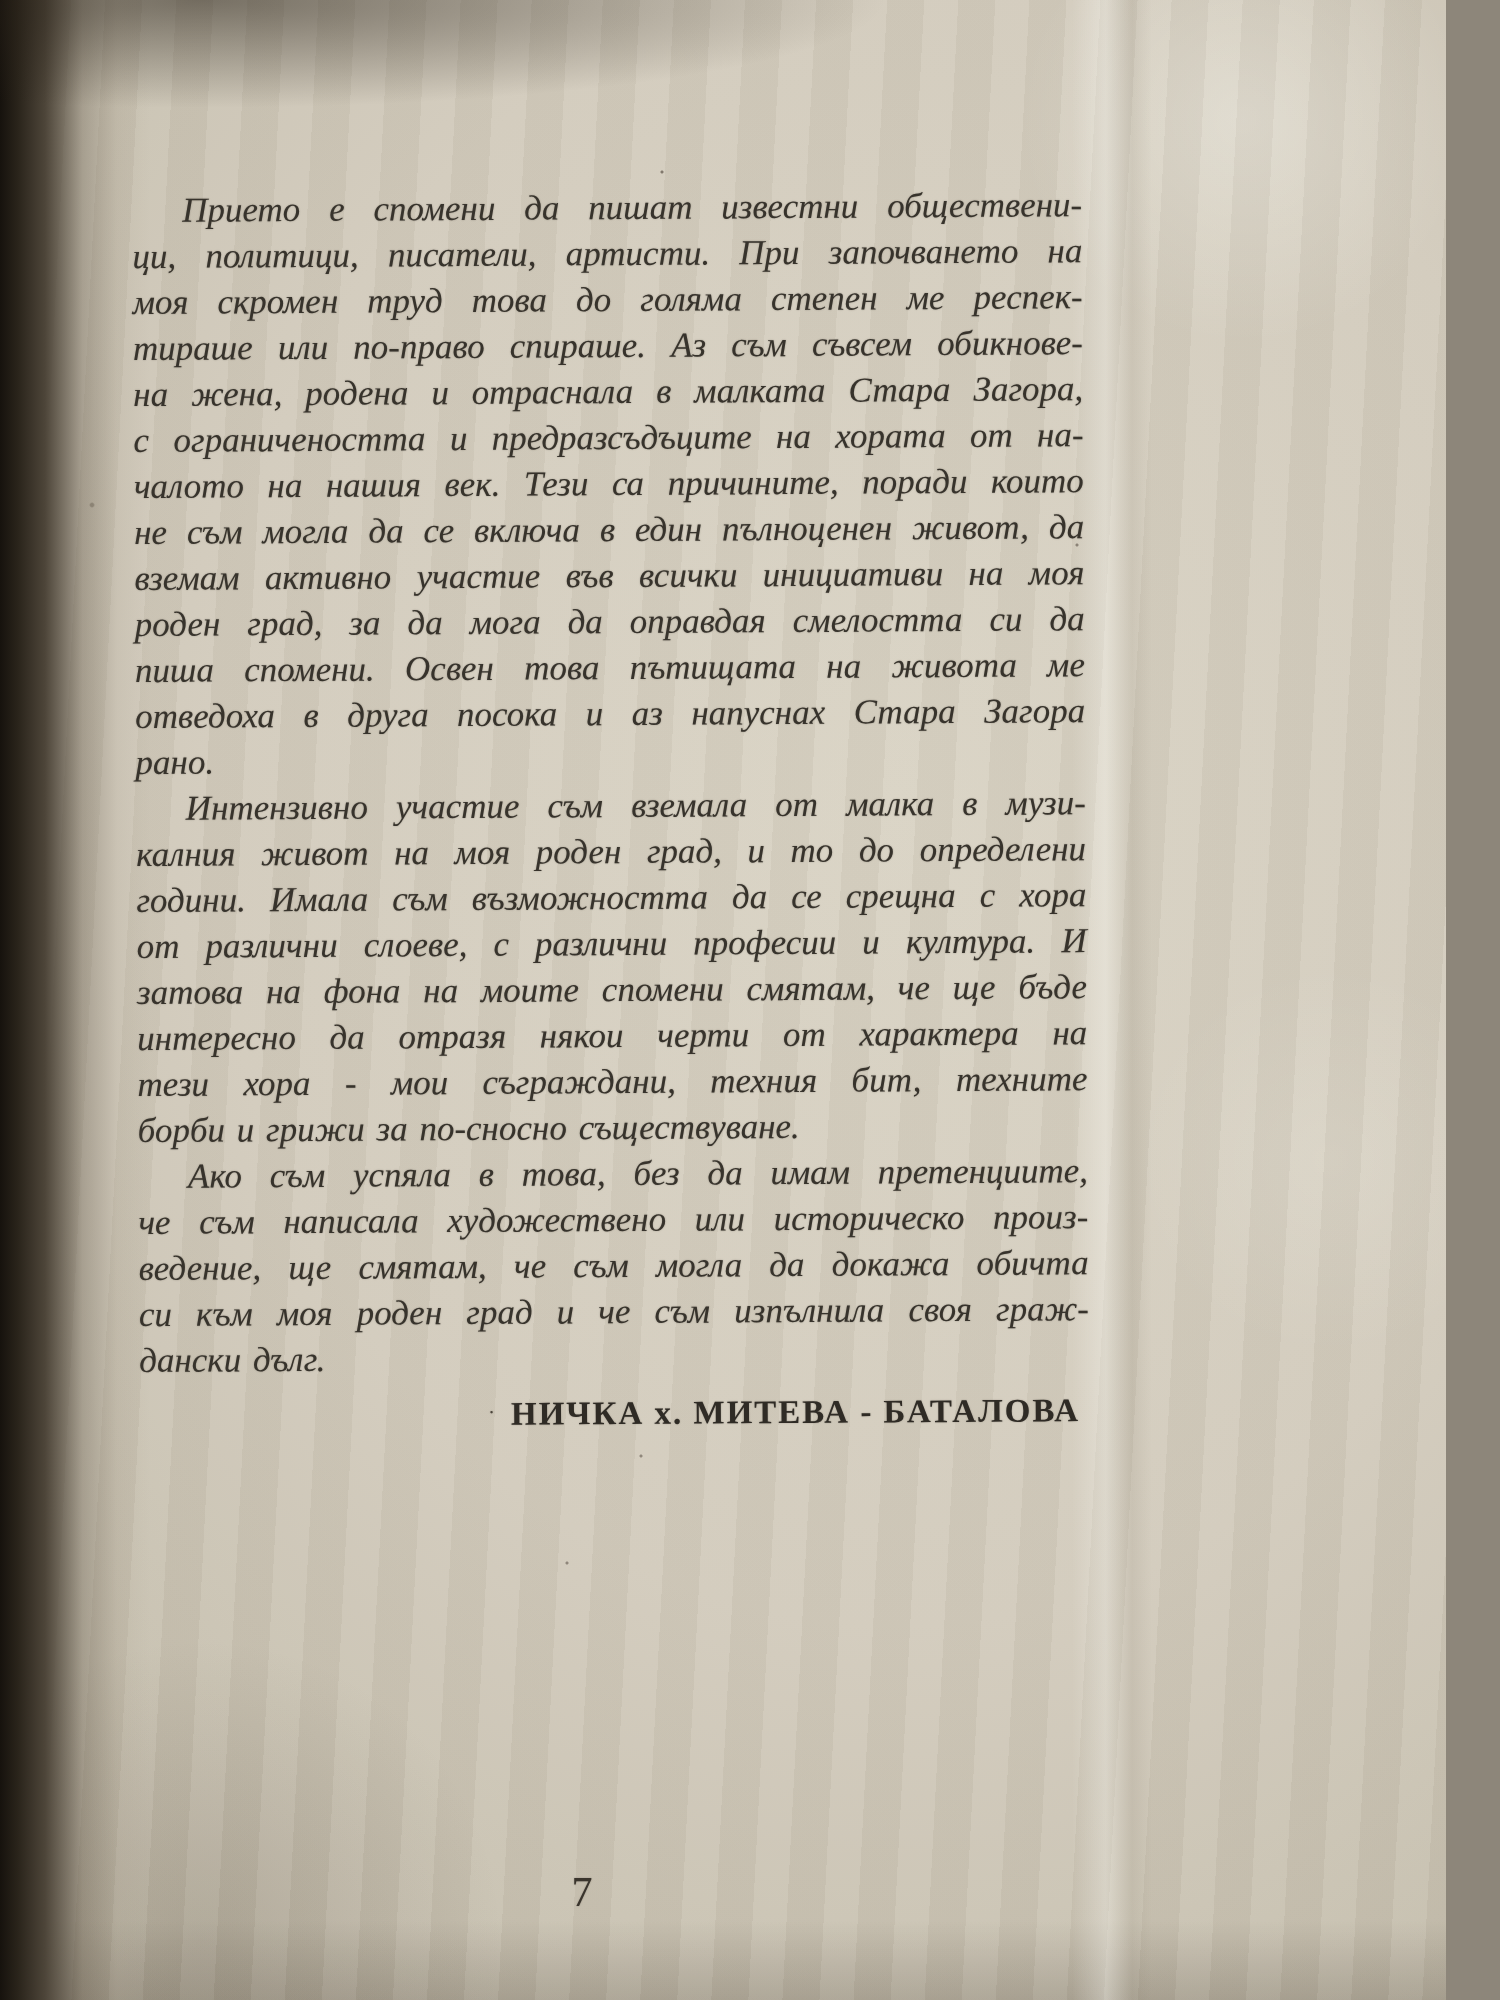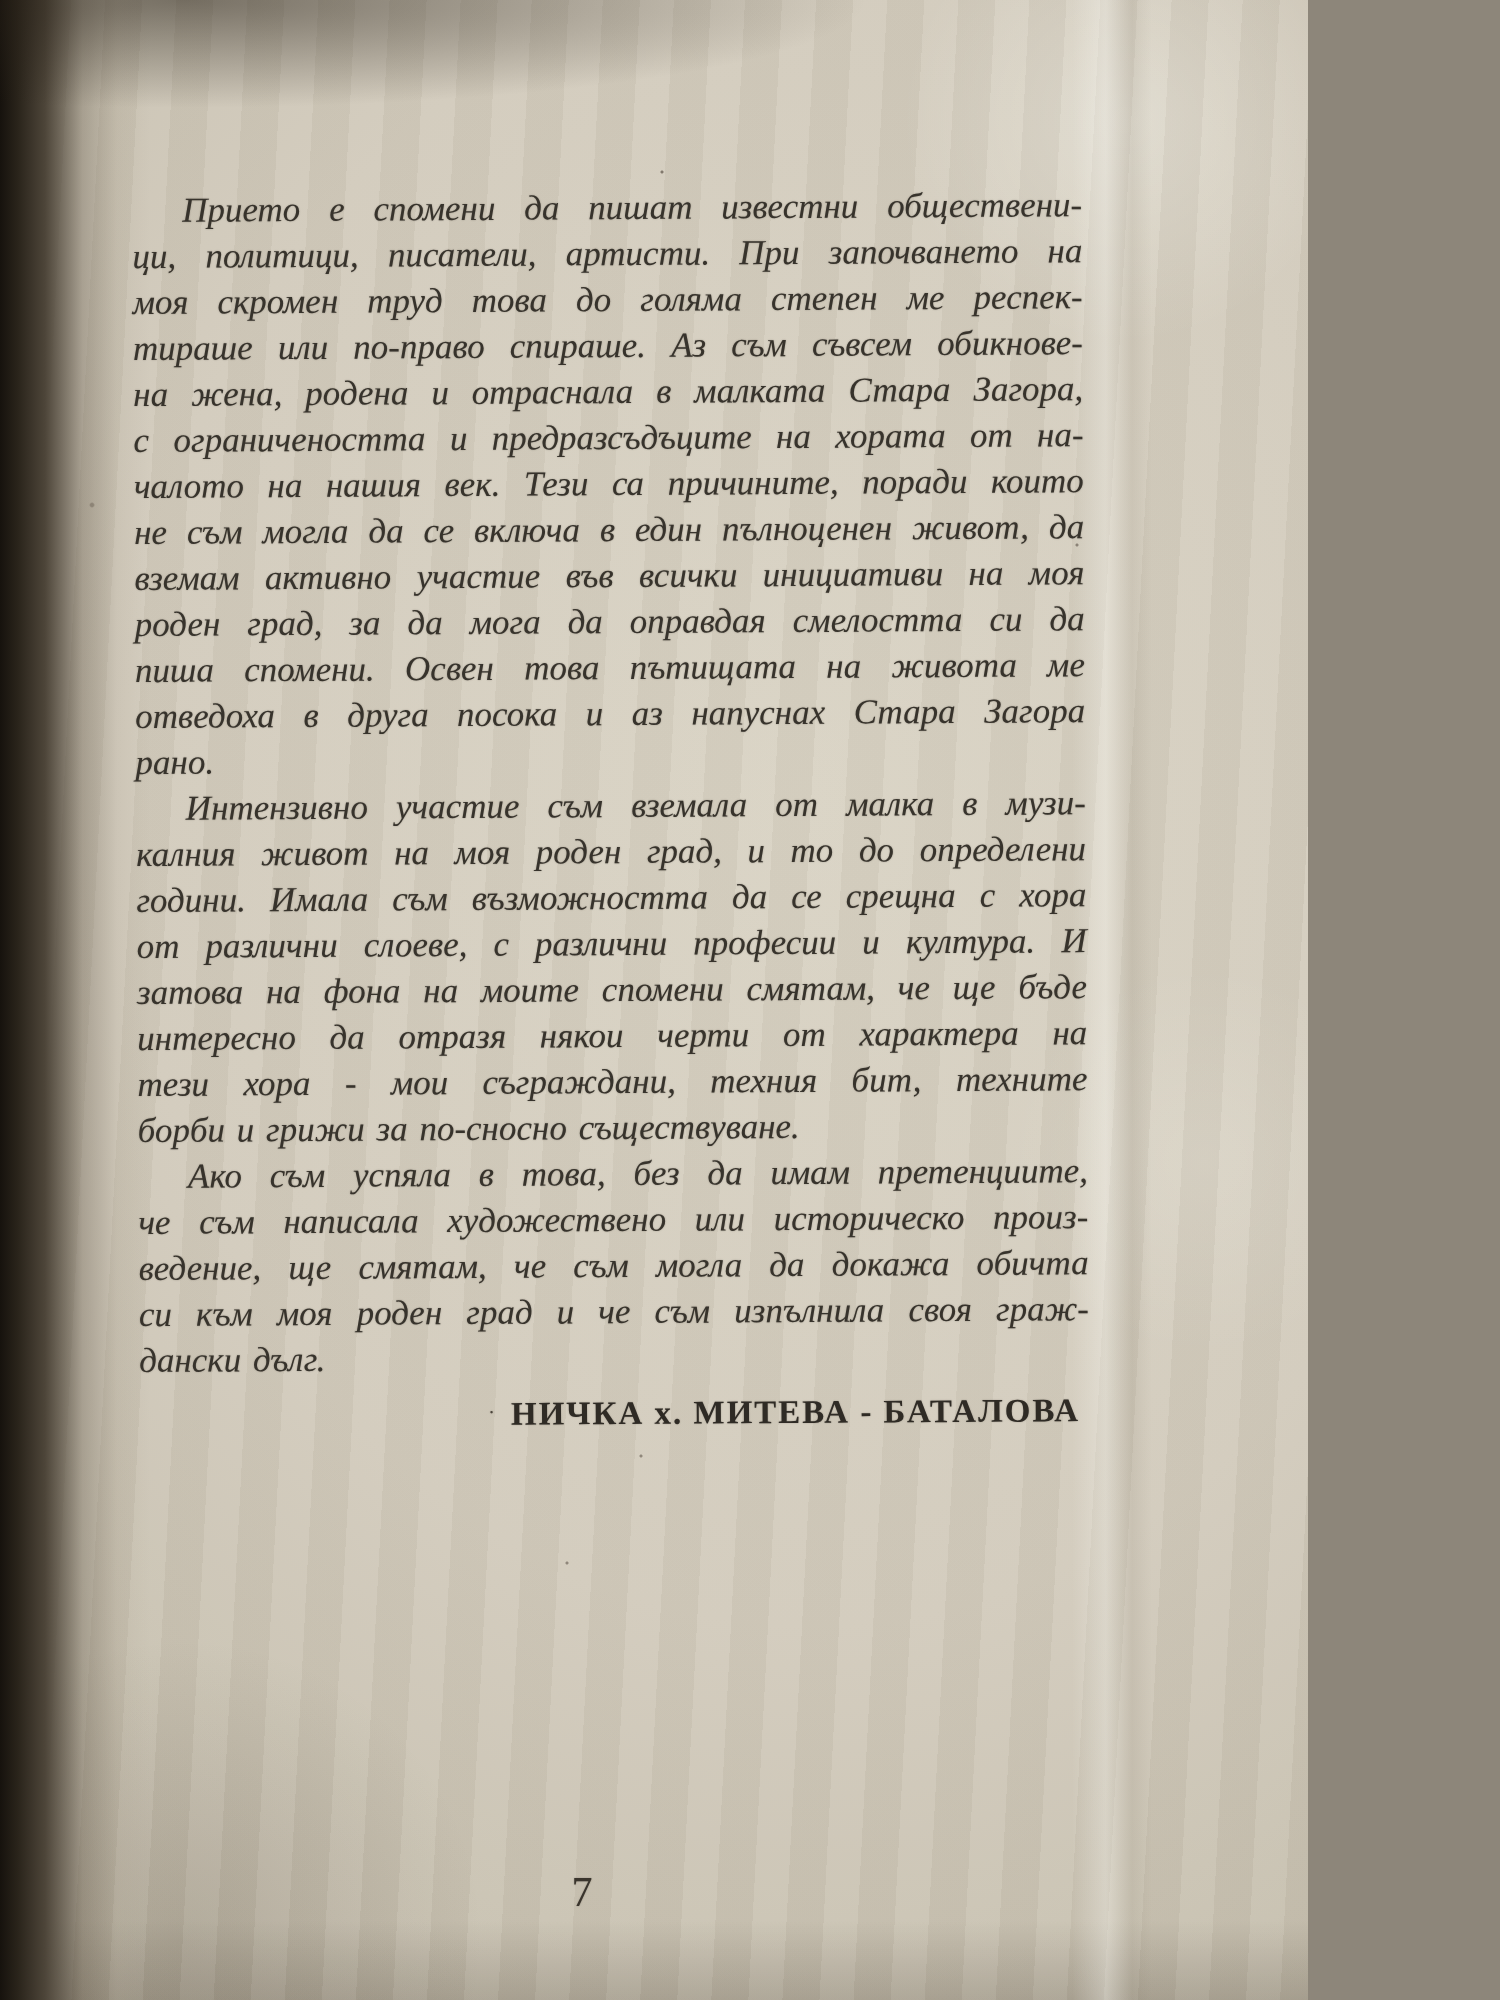--- a/index.html
+++ b/index.html
@@ -1,21 +1,21 @@
 <!DOCTYPE html>
 <html style="--paper: #d2cbbc; --ink: #37332c;"><head>
 <meta charset="utf-8">
 <style>
   * { margin:0; padding:0; box-sizing:border-box; }
   html,body { background:#8d867a; }
   body { font-family:"Liberation Serif","DejaVu Serif",serif; }
 
   .photo {
     position:relative;
-    width:1308px; height:2000px;
+    width:1446px; height:2000px;
     overflow:hidden;
     background:
       radial-gradient(ellipse 1250px 1500px at 62% 40%, #d9d3c4 0%, var(--paper,#d2cbbc) 55%, #c2bbaa 100%);
   }
 
   .paper-texture {
     position:absolute; inset:0;
     background:
       radial-gradient(2px 2px at 662px 172px, rgba(60,50,40,0.55) 50%, transparent 100%),
       radial-gradient(2px 2px at 1077px 545px, rgba(60,50,40,0.5) 50%, transparent 100%),

